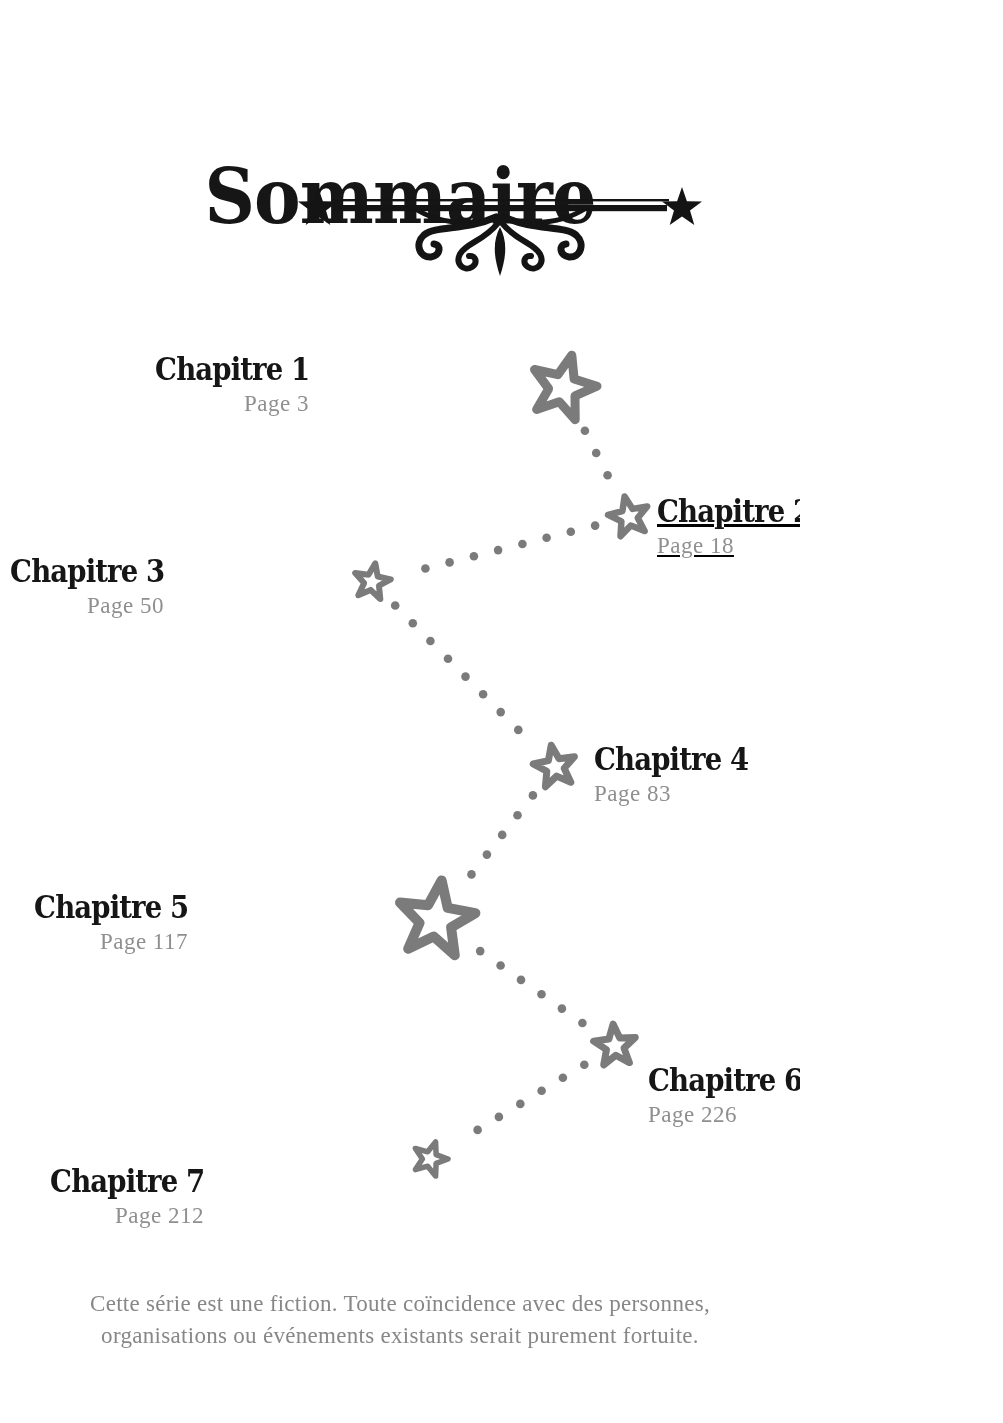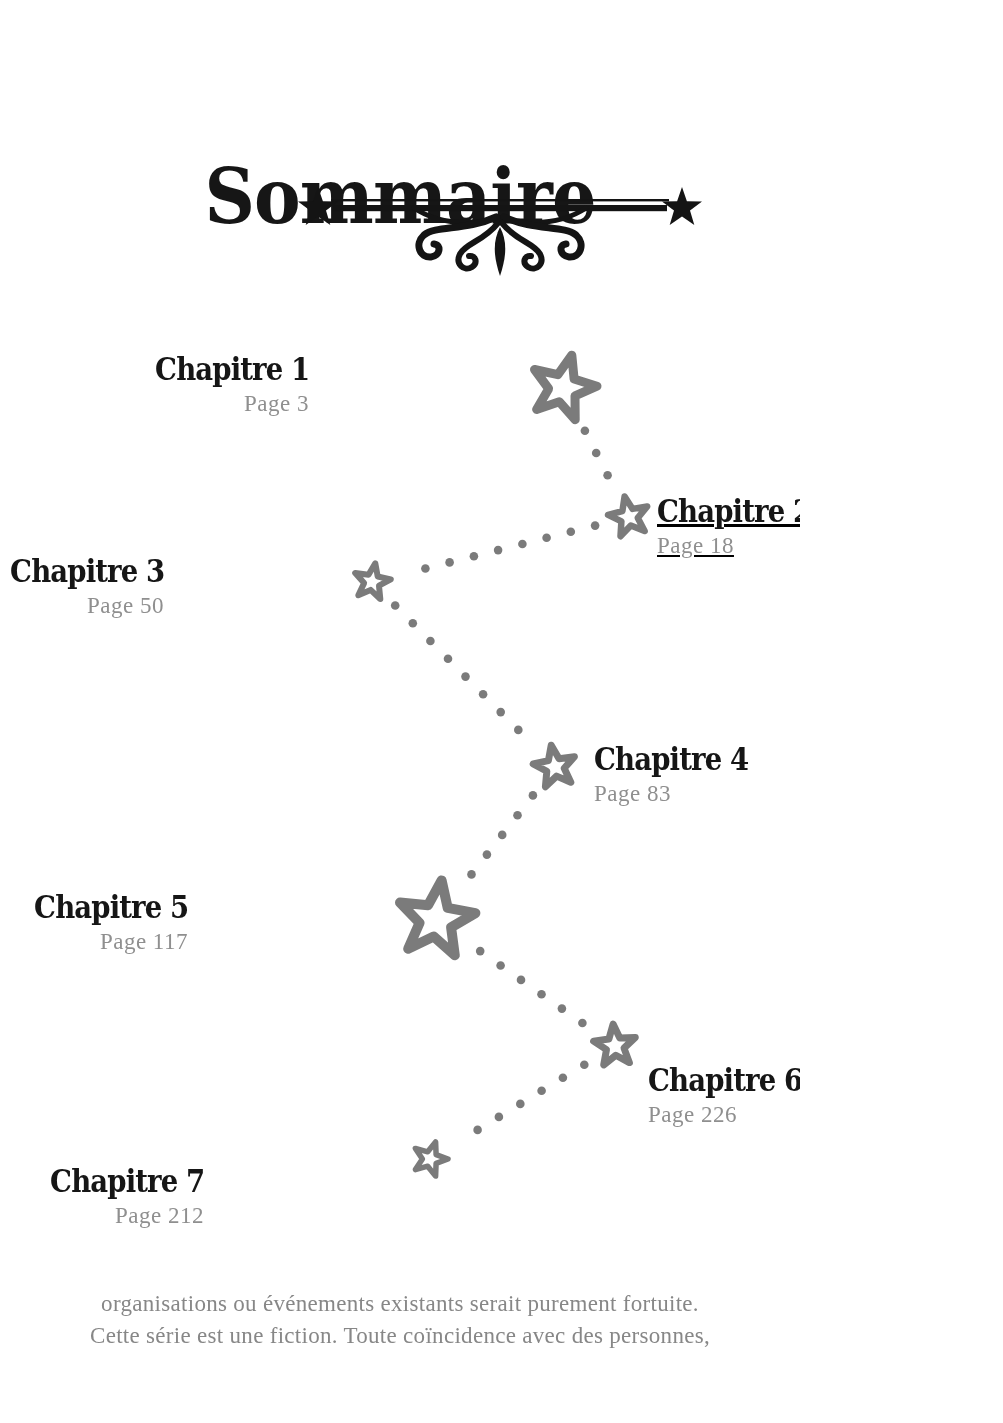--- a/index.html
+++ b/index.html
@@ -137,17 +137,17 @@
     <div class="chapter-title">Chapitre 6</div>
     <div class="chapter-page">Page 226</div>
   </div>
 
   <div class="chapter anchor-right" style="right:596px; top:1136px;margin-top:28px;">
     <div class="chapter-title">Chapitre 7</div>
     <div class="chapter-page">Page 212</div>
   </div>
 
   <div class="footer">
+    <p>Cette série est une fiction. Toute coïncidence avec des personnes,</p>
     <p>organisations ou événements existants serait purement fortuite.</p>
-    <p>Cette série est une fiction. Toute coïncidence avec des personnes,</p>
   </div>
 
 </div>
 
 </body></html>

